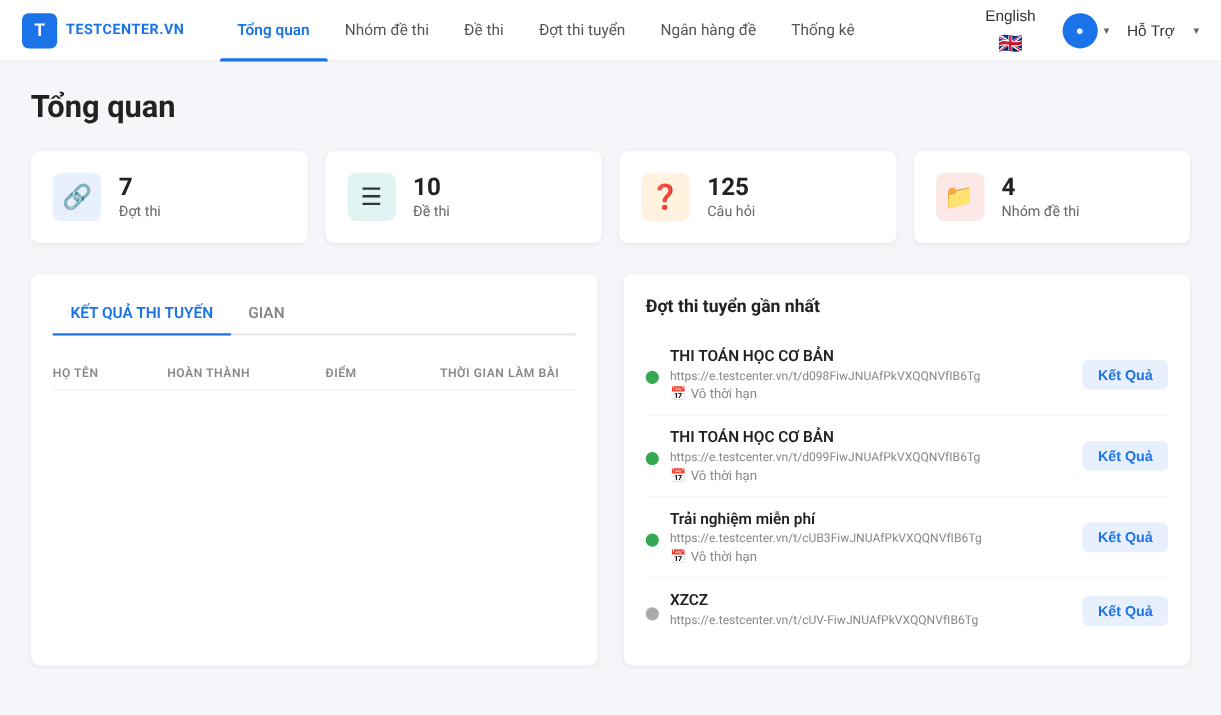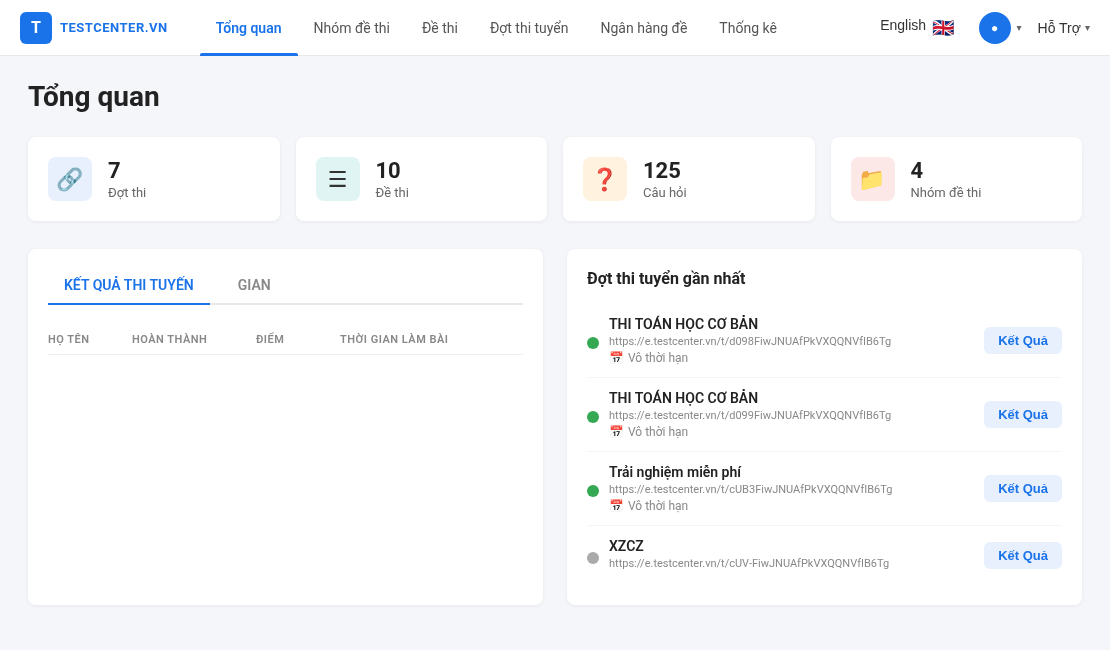--- a/index.html
+++ b/index.html
@@ -72,27 +72,29 @@
       border-radius: 2px 2px 0 0;
     }
     .nav-right {
       display: flex;
       align-items: center;
       gap: 12px;
       margin-left: auto;
     }
     .lang-btn {
       display: flex;
+      align-items: center;
       gap: 6px;
       cursor: pointer;
       font-size: 14px;
       color: #333;
       border: none;
       background: none;
       padding: 4px 8px;
+      flex-direction: column;
     }
     .flag {
       font-size: 18px;
     }
     .avatar-btn {
       display: flex;
       align-items: center;
       gap: 6px;
       cursor: pointer;
       background: none;
@@ -108,21 +110,21 @@
       align-items: center;
       justify-content: center;
       color: #fff;
       font-size: 12px;
       font-weight: 600;
     }
     .chevron { font-size: 10px; color: #666; }
     .help-btn {
       display: flex;
       align-items: center;
-      gap: 4px;
+      gap: 17px;
       cursor: pointer;
       font-size: 14px;
       color: #333;
       border: none;
       background: none;
     }
 
     
     .page-content {
       padding: 24px 28px;
@@ -187,21 +189,21 @@
 
     
     .left-panel {
       background: #fff;
       border-radius: 8px;
       padding: 20px;
       box-shadow: 0 1px 4px rgba(0,0,0,0.06);
     }
     .tab-row {
       display: flex;
-      gap: 12px;
+      gap: 0;
       border-bottom: 2px solid #e8e8e8;
       margin-bottom: 20px;
     }
     .tab-item {
       padding: 8px 16px 10px;
       cursor: pointer;
       font-size: 14px;
       font-weight: 600;
       color: #888;
       position: relative;
@@ -220,21 +222,21 @@
     }
     .section-title {
       font-size: 16px;
       font-weight: 700;
       color: #222;
       margin-bottom: 16px;
     }
     .result-table-header {
       display: grid;
       grid-template-columns: 80px 120px 80px 1fr;
-      gap: 4px;
+      gap: 24px;
       font-size: 11px;
       font-weight: 600;
       color: #888;
       text-transform: uppercase;
       letter-spacing: 0.5px;
       padding: 8px 0;
       border-bottom: 1px solid #f0f0f0;
       margin-bottom: 8px;
     }
     .result-table-row {

